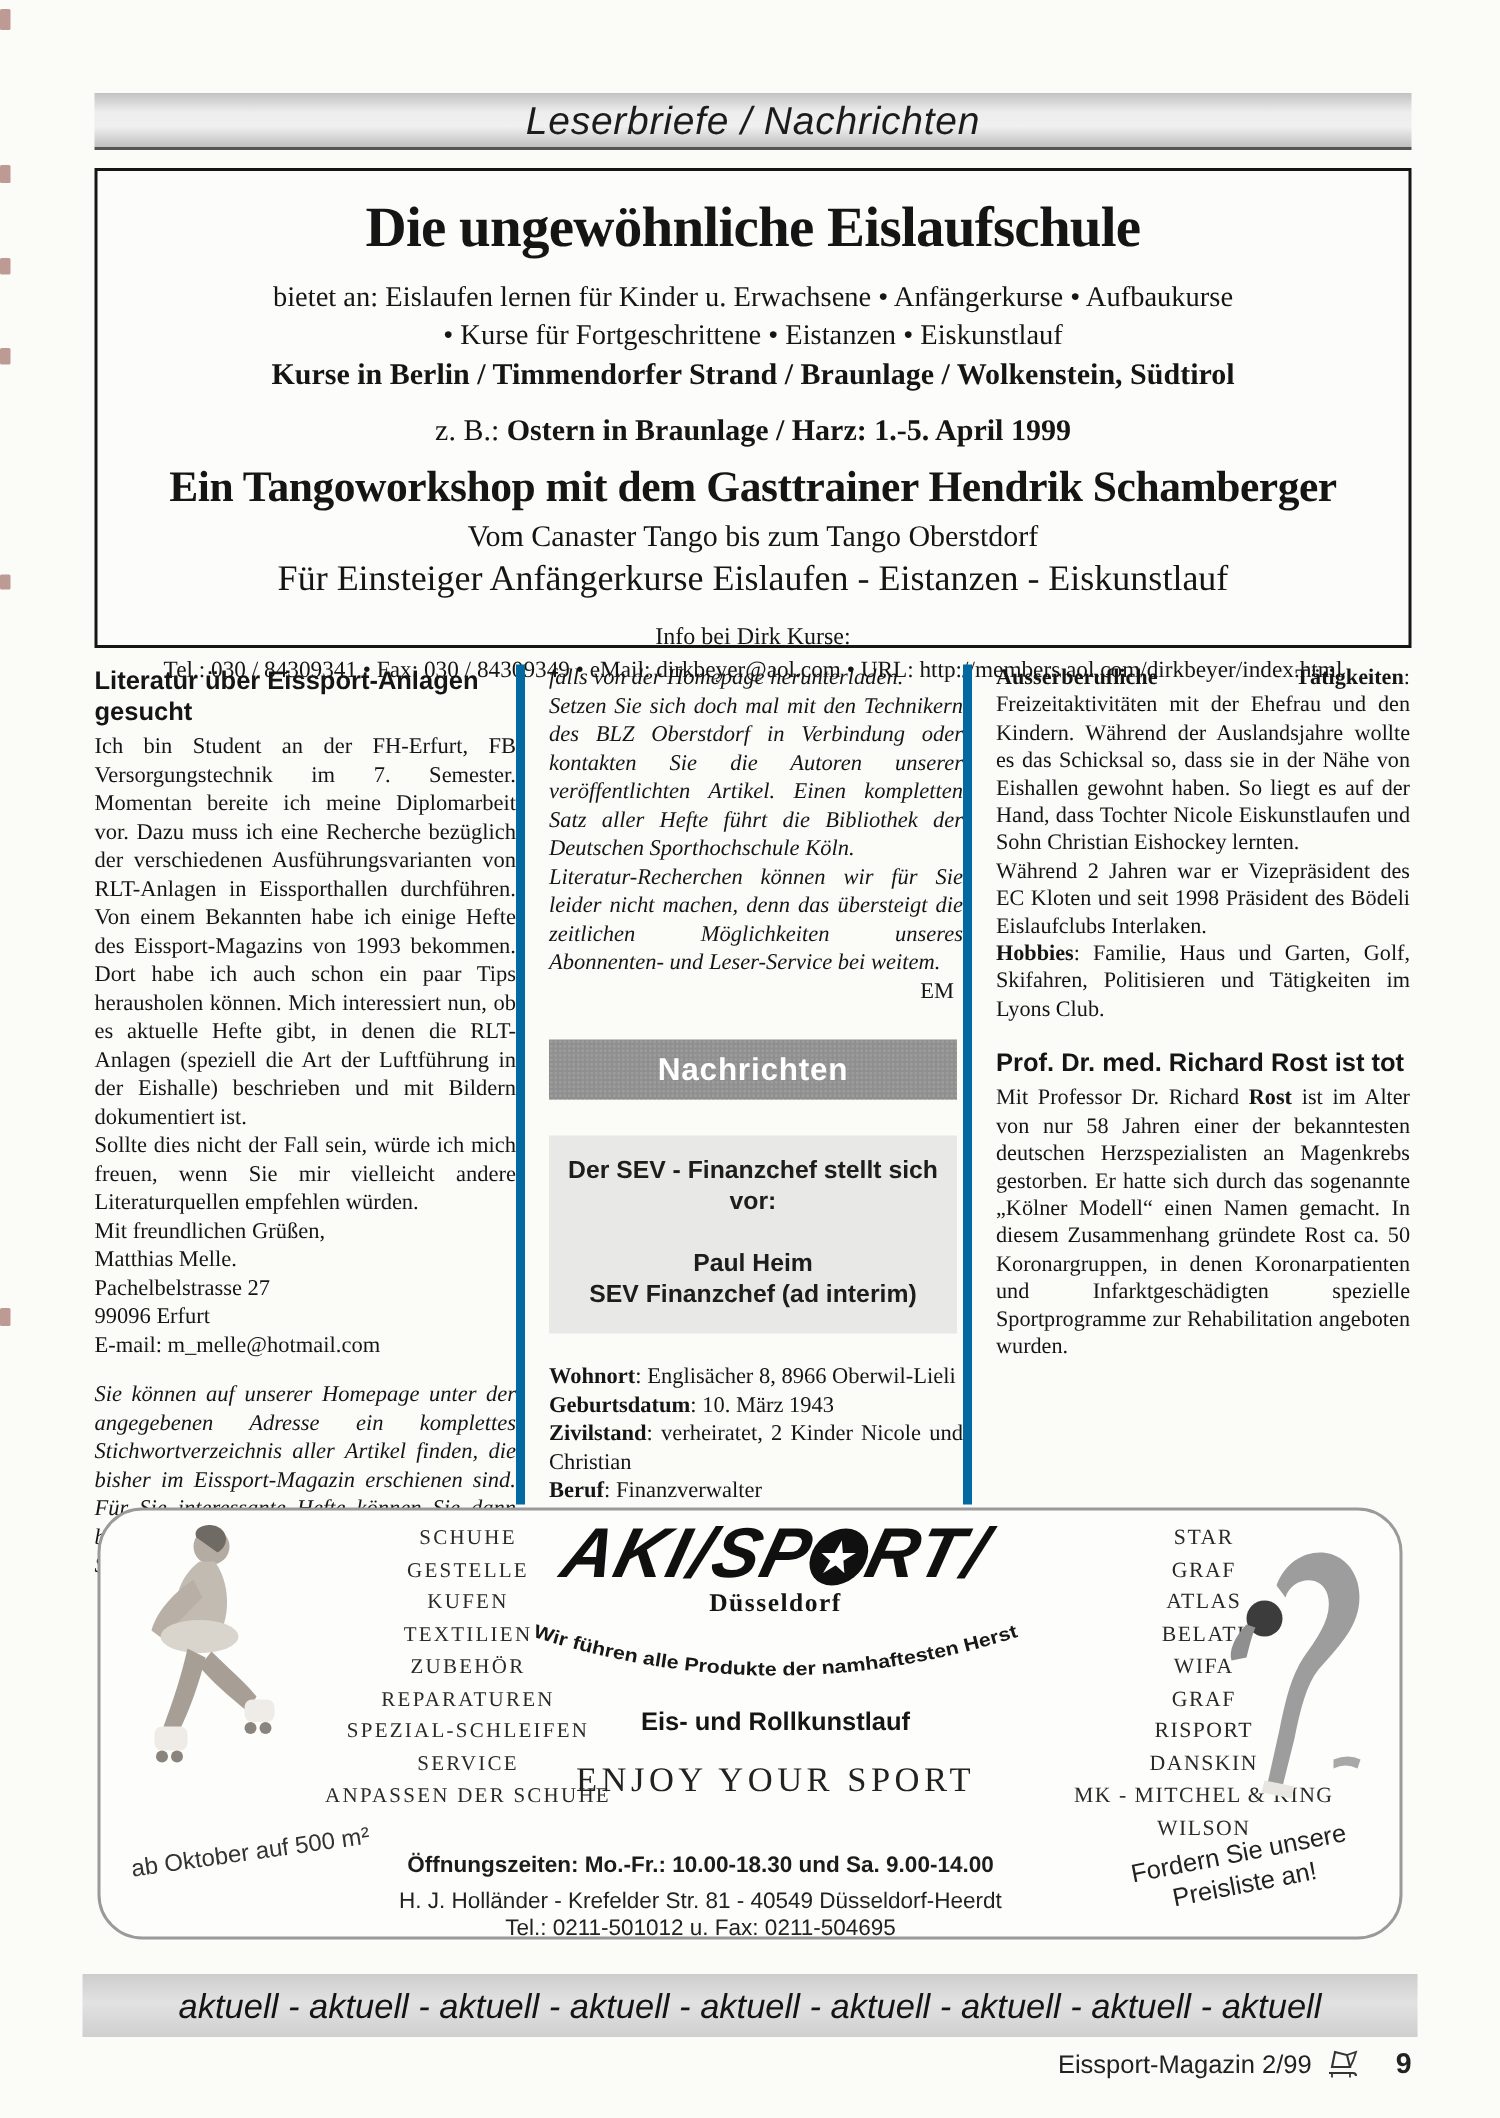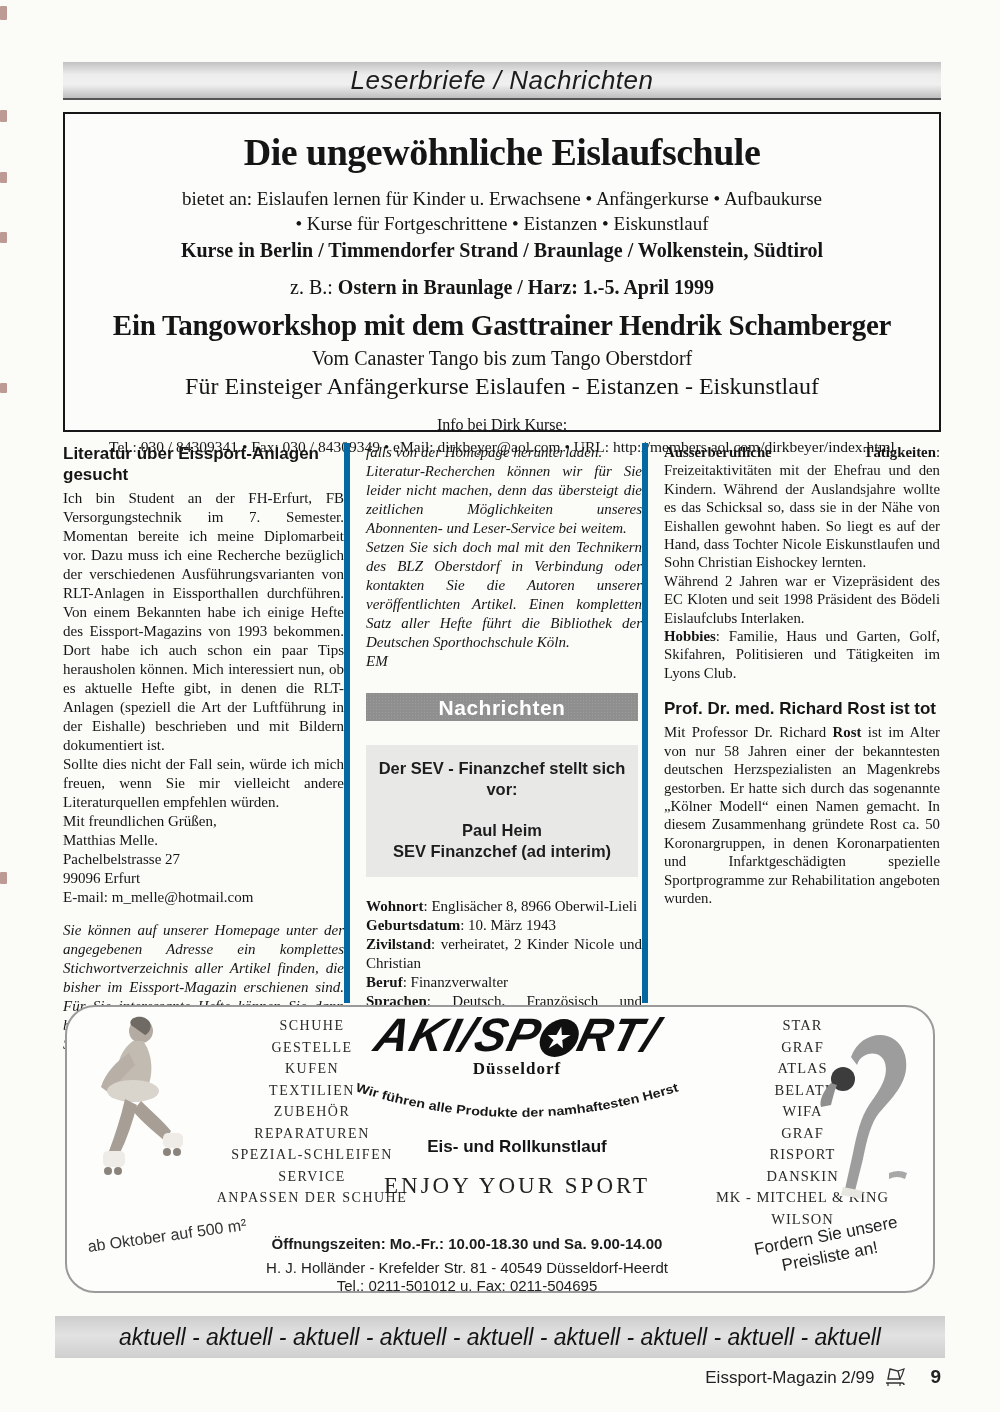--- a/index.html
+++ b/index.html
@@ -41,24 +41,24 @@
 
   
   .columns { position:absolute; left:63px; top:443px; width:878px; height:560px; display:flex; }
   .col { width:281px; font-size:15px; line-height:19px; text-align:justify; }
   .col + .col { border-left:6px solid #0369a1; padding-left:16px; margin-left:0; width:298px; }
   .col p { margin:0; }
   .head-sans { font-family:"Liberation Sans", sans-serif; font-weight:bold; font-size:17px; line-height:21px; text-align:left; margin-bottom:4px; }
   .sigline { text-align:left; }
   .ital { font-style:italic; }
   .col .sp { height:14px; }
-  .em-sig { text-align:left; font-style:italic; padding-right:6px; }
+  .em-sig { text-align:right; padding-right:6px; }
 
   .news-bar {
-    margin:22px 4px 0 0; height:28px; background:#8f8f8f;
+    margin:22px 4px 0 0; height:40px; background:#8f8f8f;
     background-image:radial-gradient(#9c9c9c 1px, transparent 1px); background-size:3px 3px;
     display:flex; align-items:center; justify-content:center;
   }
   .news-bar .t { font-family:"Liberation Sans", sans-serif; font-weight:bold; font-size:21px; color:#fff; letter-spacing:.5px; }
   .sev-box {
     margin:24px 4px 0 0; background:#e8e8e7; padding:13px 6px 15px 6px; text-align:center;
     font-family:"Liberation Sans", sans-serif; font-weight:bold; font-size:16.5px; line-height:21px; color:#1d1d1d;
   }
   .sev-box .gap { height:20px; }
   .profile { margin-top:20px; }
@@ -141,22 +141,22 @@
     <p class="sigline">Matthias Melle.</p>
     <p class="sigline">Pachelbelstrasse 27</p>
     <p class="sigline">99096 Erfurt</p>
     <p class="sigline">E-mail: m_melle@hotmail.com</p>
     <div class="sp"></div>
     <p class="ital">Sie können auf unserer Homepage unter der angegebenen Adresse ein komplettes Stichwortverzeichnis aller Artikel finden, die bisher im Eissport-Magazin erschienen sind. Für Sie interessante Hefte können Sie dann bei uns bestellen. Einen Bestellschein können Sie eben-</p>
   </div>
 
   <div class="col col2">
     <p class="ital">falls von der Homepage herunterladen.</p>
+    <p class="ital">Setzen Sie sich doch mal mit den Technikern des BLZ Oberstdorf in Verbindung oder kontakten Sie die Autoren unserer veröffentlichten Artikel. Einen kompletten Satz aller Hefte führt die Bibliothek der Deutschen Sporthochschule Köln.</p>
     <p class="ital">Literatur-Recherchen können wir für Sie leider nicht machen, denn das übersteigt die zeitlichen Möglichkeiten unseres Abonnenten- und Leser-Service bei weitem.</p>
-    <p class="ital">Setzen Sie sich doch mal mit den Technikern des BLZ Oberstdorf in Verbindung oder kontakten Sie die Autoren unserer veröffentlichten Artikel. Einen kompletten Satz aller Hefte führt die Bibliothek der Deutschen Sporthochschule Köln.</p>
     <p class="em-sig">EM</p>
     <div class="news-bar">
       <span class="t">Nachrichten</span>
     </div>
     <div class="sev-box">
       <div>Der SEV - Finanzchef stellt sich vor:</div>
       <div class="gap"></div>
       <div>Paul Heim</div>
       <div>SEV Finanzchef (ad interim)</div>
     </div>

